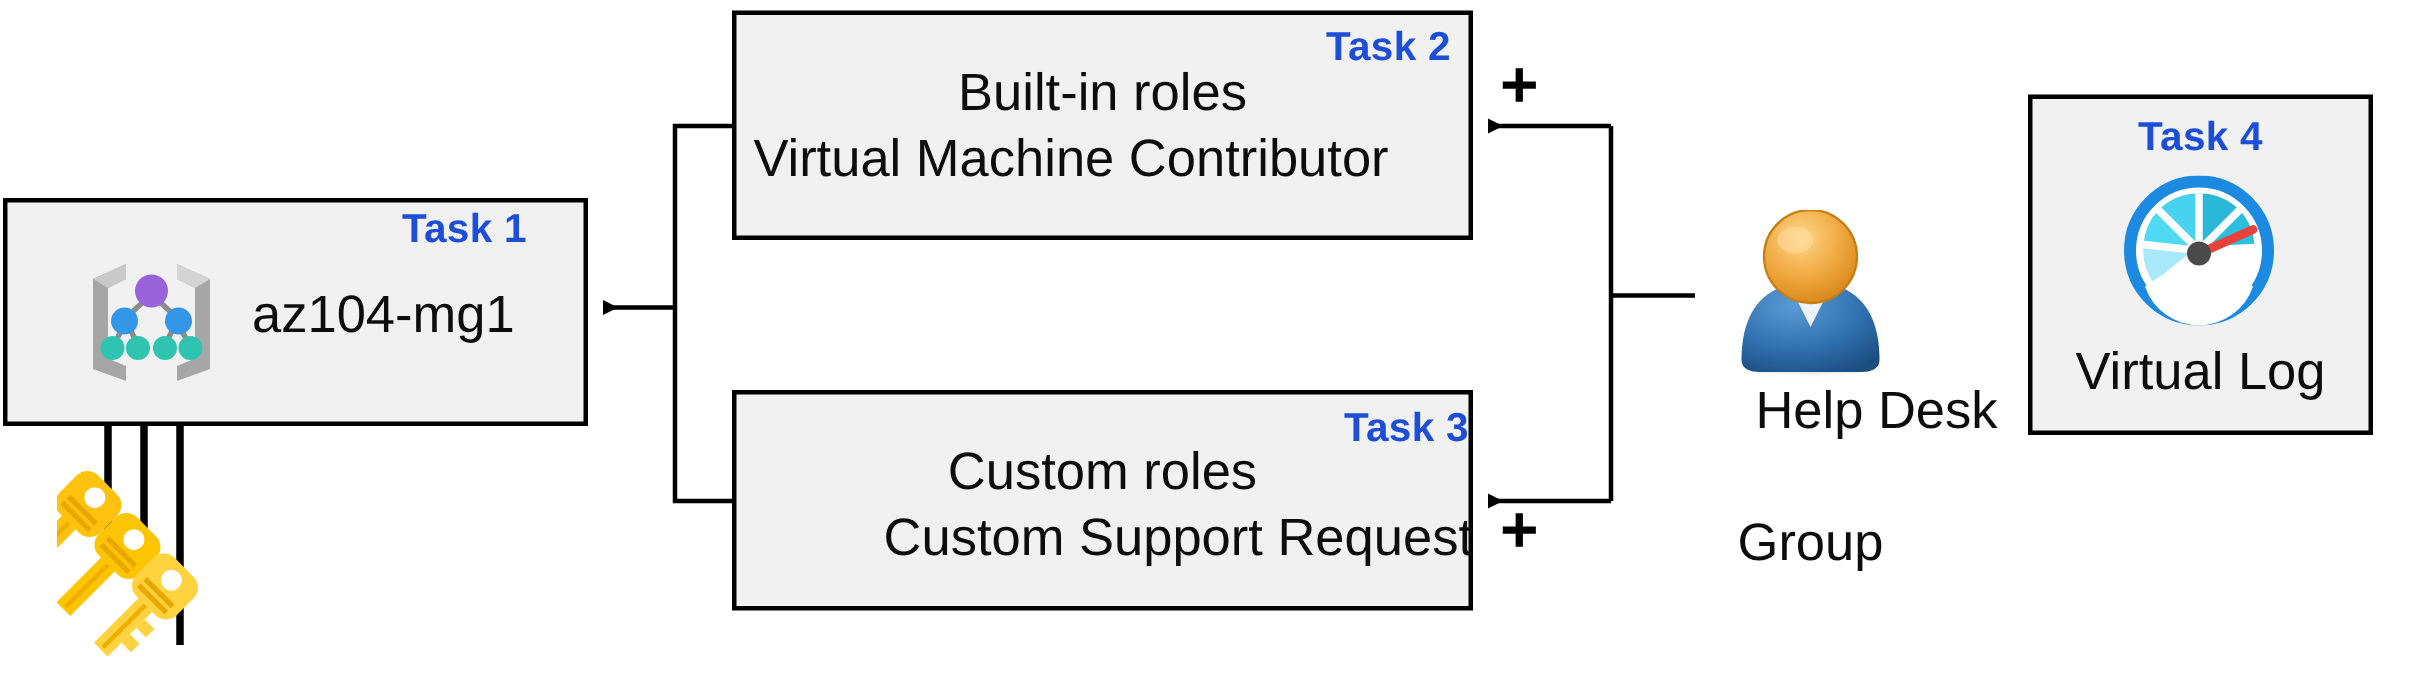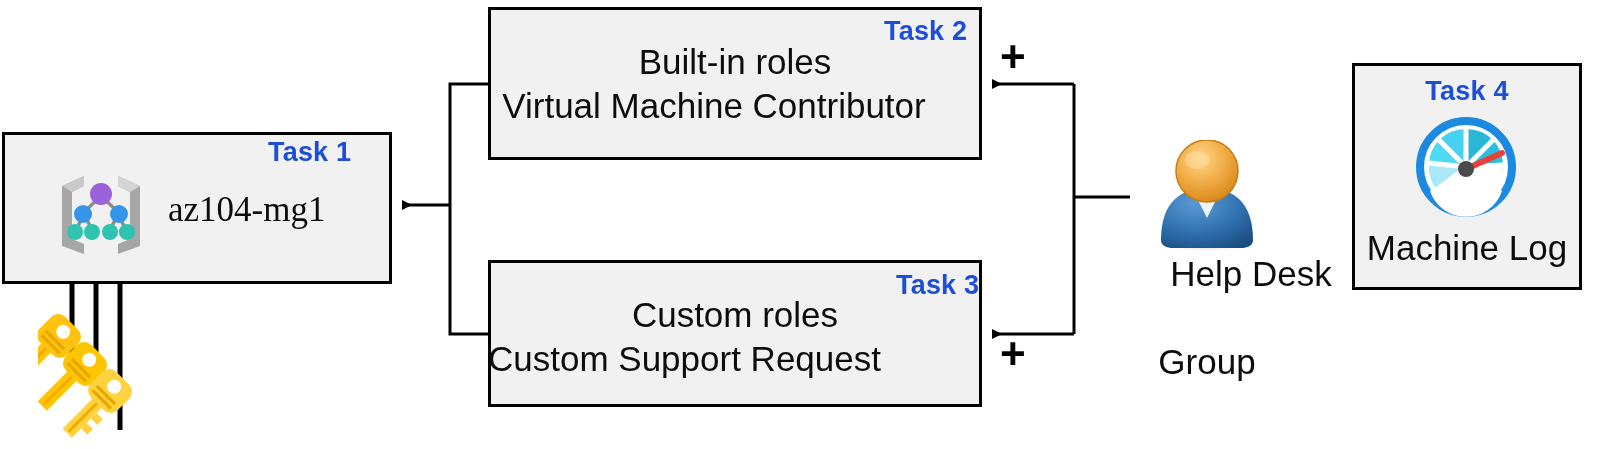--- a/index.html
+++ b/index.html
@@ -121,21 +121,21 @@
 
       <circle cx="53" cy="24" r="11" fill="#9a62d8"></circle>
       <circle cx="35" cy="44" r="9" fill="#3396e6"></circle>
       <circle cx="71" cy="44" r="9" fill="#3396e6"></circle>
       <circle cx="27" cy="62" r="8" fill="#2ec4b0"></circle>
       <circle cx="44" cy="62" r="8" fill="#2ec4b0"></circle>
       <circle cx="62" cy="62" r="8" fill="#2ec4b0"></circle>
       <circle cx="79" cy="62" r="8" fill="#2ec4b0"></circle>
     </svg>
   </div>
-  <div class="body-text" style="left:168px; top:188px;font-family:Liberation Serif, serif;">az104-mg1</div>
+  <div class="body-text" style="left:168px; top:188px;">az104-mg1</div>
 
   <div class="icon-abs" style="left:38px; top:312px; width:110px; height:137px;">
     <svg width="110" height="137" viewBox="0 0 110 137">
       <g transform="rotate(45 21 24)">
         <rect x="2" y="6" width="38" height="36" rx="10" fill="#ffc20e"></rect>
         <rect x="14" y="40" width="13" height="44" fill="#ffc20e"></rect>
         <circle cx="21" cy="18" r="7" fill="#ffffff"></circle>
         <rect x="8" y="28" width="26" height="3.5" fill="#e8a800"></rect>
         <rect x="8" y="34" width="26" height="3.5" fill="#e8a800"></rect>
         <rect x="19" y="42" width="3" height="40" fill="#f0ad00"></rect>
@@ -163,21 +163,21 @@
 
   <div class="box" style="left:488px; top:7px; width:494px; height:153px;"></div>
   <div class="task-label" style="left:884px; top:16px;">Task 2</div>
   <div class="body-text" style="left:488px; top:40px; width:494px; text-align:center;">Built-in roles</div>
   <div class="body-text" style="left:488px; top:84px; width:452px; text-align:center;">Virtual Machine Contributor</div>
   <div class="plus" style="left:1000px; top:35px;">+</div>
 
   <div class="box" style="left:488px; top:260px; width:494px; height:147px;"></div>
   <div class="task-label" style="left:884px; top:270px;margin-left:12px;">Task 3</div>
   <div class="body-text" style="left:488px; top:293px; width:494px; text-align:center;">Custom roles</div>
-  <div class="body-text" style="left:488px; top:337px; width:494px; text-align:left;">Custom Support Request</div>
+  <div class="body-text" style="left:488px; top:337px; width:494px; text-align:right;">Custom Support Request</div>
   <div class="plus" style="left:1000px; top:332px;">+</div>
 
   <div class="icon-abs" style="left:1133px; top:140px; width:148px; height:115px;">
     <svg width="148" height="115" viewBox="0 0 148 115">
       <defs>
         <radialGradient id="headGrad" cx="40%" cy="30%" r="75%">
           <stop offset="0%" stop-color="#ffd78a"></stop>
           <stop offset="55%" stop-color="#f0aa42"></stop>
           <stop offset="100%" stop-color="#d68518"></stop>
         </radialGradient>
@@ -220,15 +220,15 @@
         <line x1="56" y1="50" x2="19" y2="46"></line>
         <line x1="56" y1="50" x2="83" y2="23"></line>
         <line x1="56" y1="50" x2="93" y2="48"></line>
         <line x1="56" y1="50" x2="26" y2="74"></line>
       </g>
       <path d="M56,50 L20,74 A38,38 0 0,0 92,74 Z" fill="#ffffff"></path>
       <line x1="56" y1="52" x2="92" y2="36" stroke="#e8413c" stroke-width="6" stroke-linecap="round"></line>
       <circle cx="56" cy="52" r="8" fill="#4a4a4a"></circle>
     </svg>
   </div>
-  <div class="caption" style="left:1352px; top:226px; width:230px;">Machine Log</div>
+  <div class="caption" style="left:1352px; top:226px; width:230px;">Virtual Log</div>
 
 </div>
 
 </body></html>

